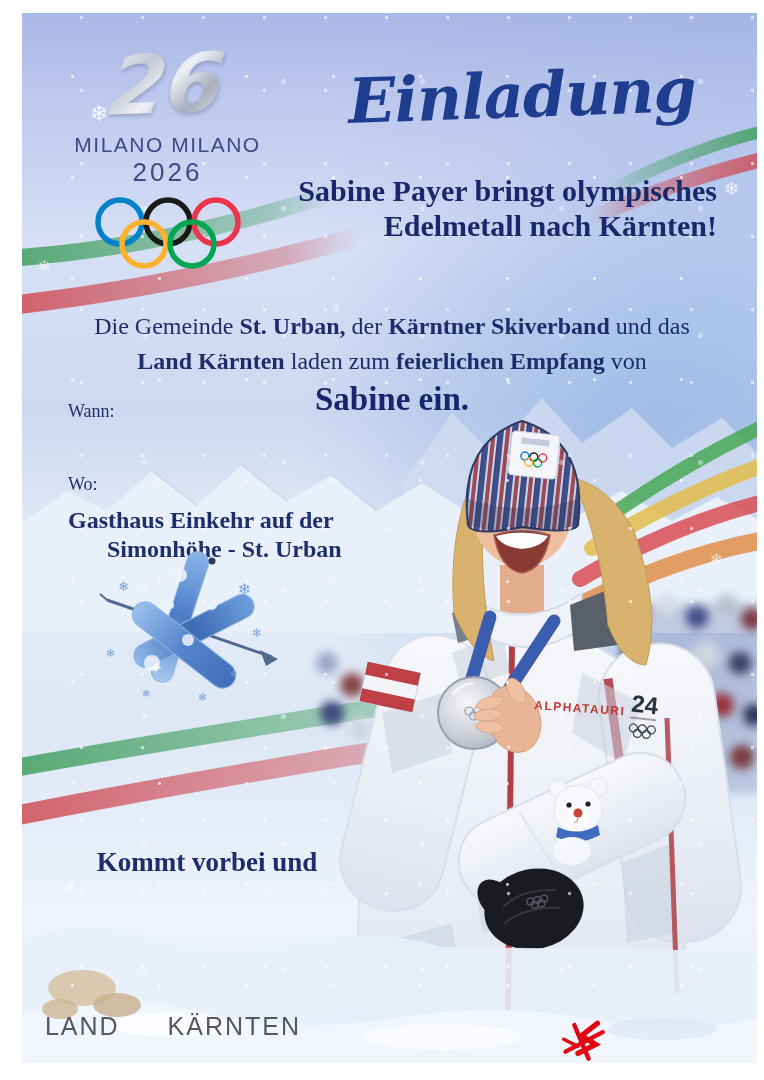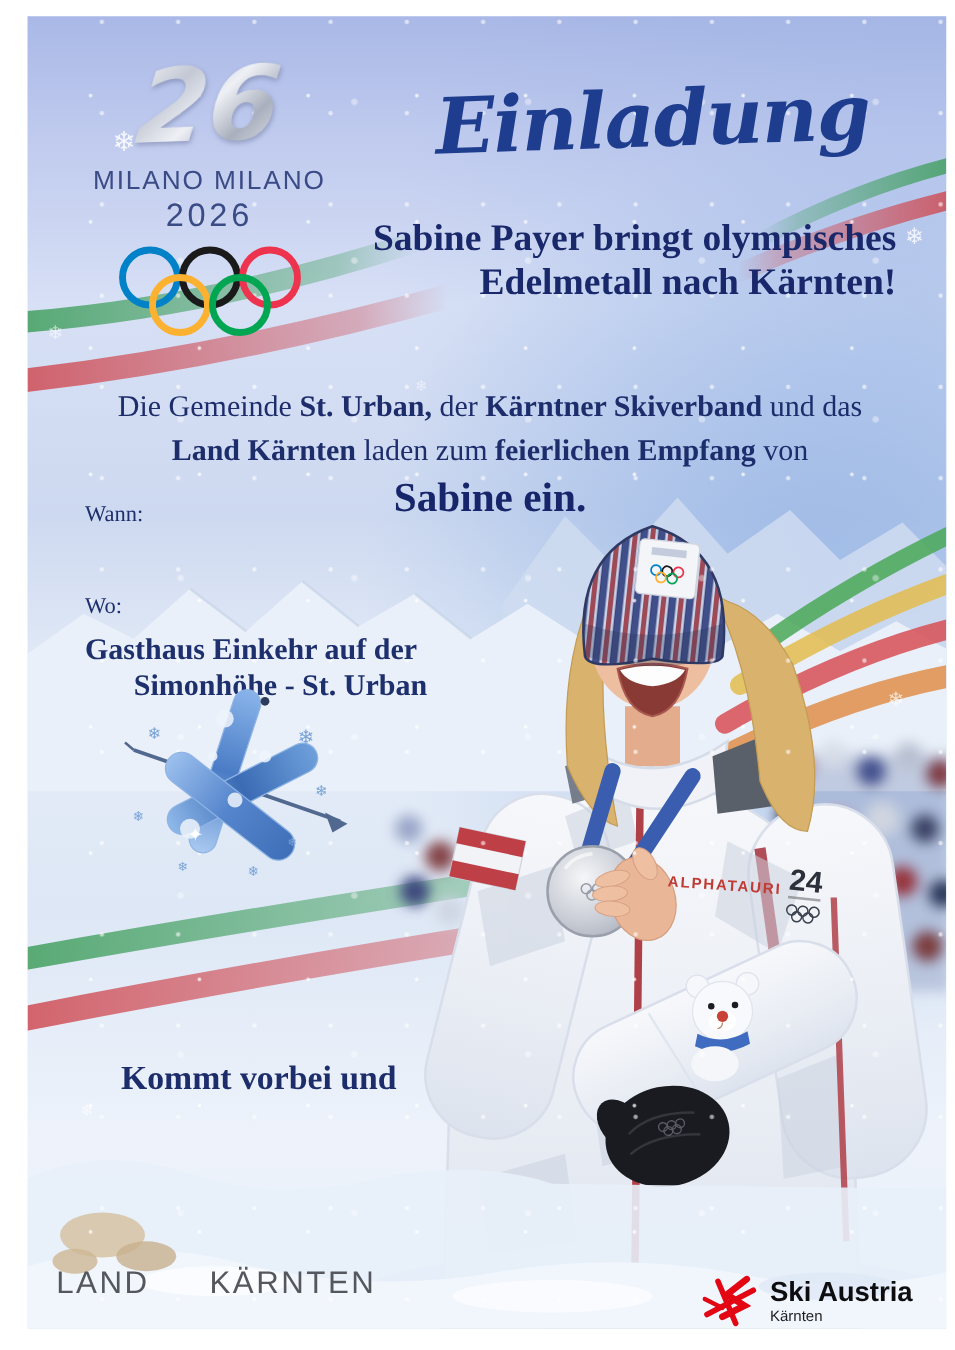--- a/index.html
+++ b/index.html
@@ -417,21 +417,17 @@
 
   <div class="footer-ski">
     <svg width="46" height="48" viewBox="0 0 52 52">
       <g stroke="#e30613" fill="none" stroke-linecap="round">
         <path d="M4 38 L46 16" stroke-width="5"></path>
         <path d="M14 8 L30 46" stroke-width="5"></path>
         <path d="M40 6 L22 20 L38 30 L18 40" stroke-width="6"></path>
         <path d="M2 24 L18 32" stroke-width="4"></path>
       </g>
     </svg>
-    <div>
-      <div class="ska-name">Ski Austria</div>
-      <div class="ska-region">Kärnten</div>
-    </div>
   </div>
 
   <div class="speckle"></div>
  </div>
 </div>
 
 </body></html>

